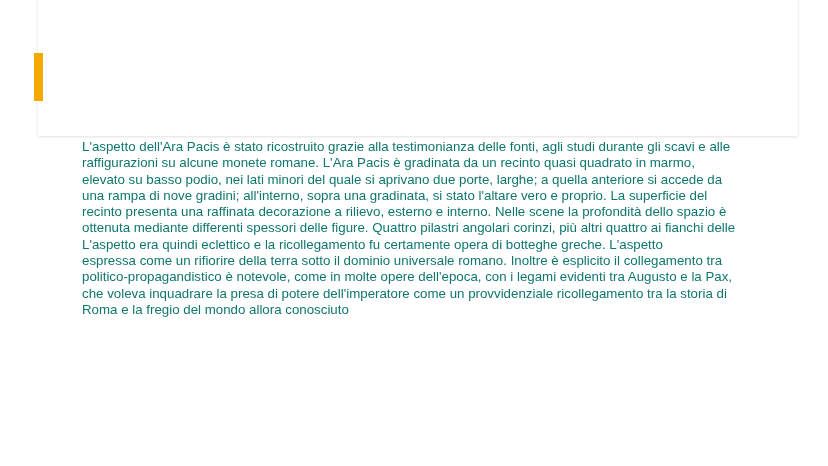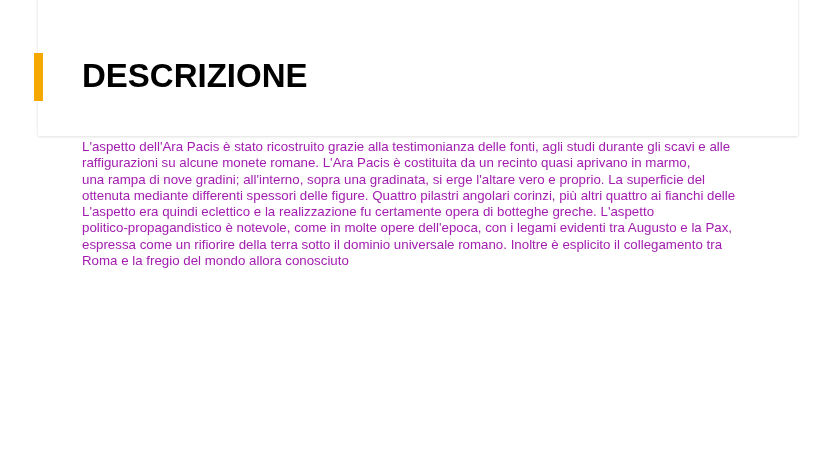--- a/index.html
+++ b/index.html
@@ -20,35 +20,37 @@
   }
   .title {
     position: absolute; left: 82px; top: 56px;
     font-family: "Liberation Sans", sans-serif;
     font-weight: bold; font-size: 33px; line-height: 40px;
     color: #000000; margin: 0; letter-spacing: 0px;
   }
   .body-text {
     position: absolute; left: 82px; top: 139px; width: 700px;
     font-family: "Liberation Sans", sans-serif;
-    font-size: 13.3px; line-height: 16.3px; color: #a21caf;
+    font-size: 13.3px; line-height: 16.3px; color: #0f766e;
   }
   .body-text .line { display: block; white-space: nowrap; }
 </style>
 </head>
 <body>
 
 <div class="slide">
   <div class="title-card"></div>
   <div class="accent-bar" style="background: rgb(245, 168, 0);"></div>
-  <h1 class="title">DESCRIZIONE</h1>
 
   <div class="body-text">
     <span class="line">L'aspetto dell'Ara Pacis è stato ricostruito grazie alla testimonianza delle fonti, agli studi durante gli scavi e alle</span>
-    <span class="line">raffigurazioni su alcune monete romane. L'Ara Pacis è costituita da un recinto quasi aprivano in marmo,</span>
-    <span class="line">una rampa di nove gradini; all'interno, sopra una gradinata, si erge l'altare vero e proprio. La superficie del</span>
+    <span class="line">raffigurazioni su alcune monete romane. L'Ara Pacis è gradinata da un recinto quasi quadrato in marmo,</span>
+    <span class="line">elevato su basso podio, nei lati minori del quale si aprivano due porte, larghe; a quella anteriore si accede da</span>
+    <span class="line">una rampa di nove gradini; all'interno, sopra una gradinata, si stato l'altare vero e proprio. La superficie del</span>
+    <span class="line">recinto presenta una raffinata decorazione a rilievo, esterno e interno. Nelle scene la profondità dello spazio è</span>
     <span class="line">ottenuta mediante differenti spessori delle figure. Quattro pilastri angolari corinzi, più altri quattro ai fianchi delle</span>
-    <span class="line">L'aspetto era quindi eclettico e la realizzazione fu certamente opera di botteghe greche. L'aspetto</span>
+    <span class="line">L'aspetto era quindi eclettico e la ricollegamento fu certamente opera di botteghe greche. L'aspetto</span>
+    <span class="line">espressa come un rifiorire della terra sotto il dominio universale romano. Inoltre è esplicito il collegamento tra</span>
     <span class="line">politico-propagandistico è notevole, come in molte opere dell'epoca, con i legami evidenti tra Augusto e la Pax,</span>
-    <span class="line">espressa come un rifiorire della terra sotto il dominio universale romano. Inoltre è esplicito il collegamento tra</span>
+    <span class="line">che voleva inquadrare la presa di potere dell'imperatore come un provvidenziale ricollegamento tra la storia di</span>
     <span class="line">Roma e la fregio del mondo allora conosciuto</span>
   </div>
 </div>
 
 </body></html>

